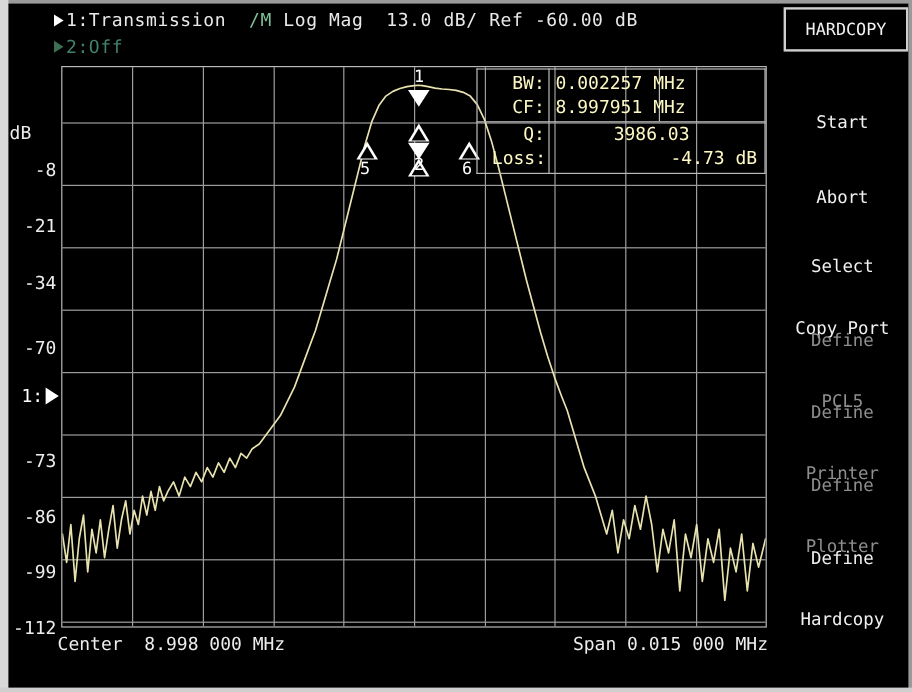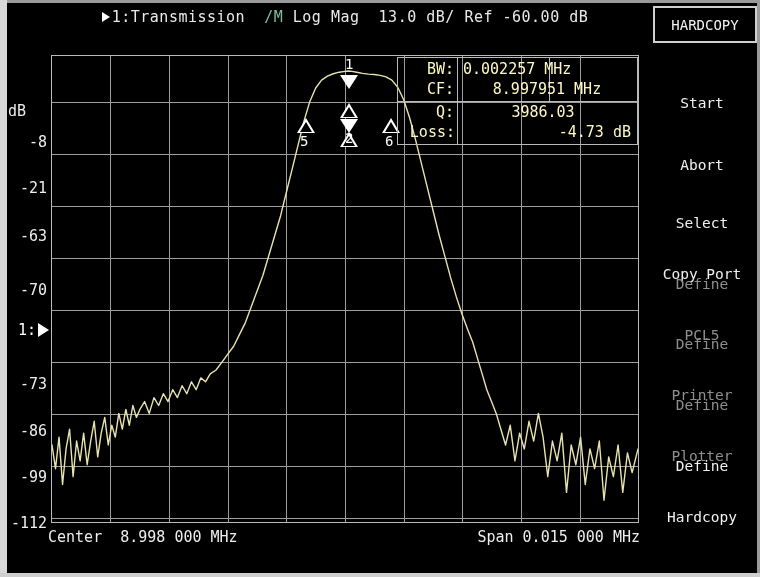--- a/index.html
+++ b/index.html
@@ -15,21 +15,21 @@
     position:absolute;left:0;top:0;width:760px;height:577px;
     background:#000;
   }
   #bezel .edge-l{position:absolute;left:0;top:0;width:7px;height:577px;background:#d8d8d8;}
   #bezel .edge-t{position:absolute;left:0;top:0;width:760px;height:3px;background:#9a9a9a;}
   #bezel .edge-b{position:absolute;left:0;bottom:0;width:760px;height:4px;background:#cfcfcf;}
   #bezel .edge-r{position:absolute;right:0;top:0;width:3px;height:577px;background:#9a9a9a;}
 
   
   #hdr{position:absolute;left:45px;top:6px;width:600px;height:46px;}
-  .hdr-line{font-size:15px;letter-spacing:.5px;white-space:pre;line-height:22px;height:22px;text-align:center;}
+  .hdr-line{font-size:15px;letter-spacing:.5px;white-space:pre;line-height:22px;height:22px;}
   .hdr-tri{display:inline-block;width:0;height:0;
     border-left:8px solid #ffffff;border-top:5px solid transparent;border-bottom:5px solid transparent;
     vertical-align:middle;margin-right:2px;position:relative;top:-1px;}
   .hdr-tri-hollow{display:inline-block;width:0;height:0;
     border-left:8px solid #3e6f54;border-top:5px solid transparent;border-bottom:5px solid transparent;
     vertical-align:middle;margin-right:2px;position:relative;top:-1px;}
   .ch1{color:#e9e9e9;}
   .ch1 .grn{color:#7fbf9a;}
   .ch2{color:#43826a;}
 
@@ -94,27 +94,28 @@
 
 <div id="bezel">
   <div class="edge-t"></div>
   <div class="edge-l"></div>
   <div class="edge-r"></div>
   <div class="edge-b"></div>
 </div>
 
 <div id="hdr">
   <div class="hdr-line ch1"><span class="hdr-tri"></span><span>1:Transmission</span><span>  </span><span class="grn">/M</span><span> </span><span>Log Mag</span><span>  </span><span>13.0 dB/</span><span> </span><span>Ref -60.00 dB</span></div>
+  <div class="hdr-line ch2"><span class="hdr-tri-hollow"></span><span>2:Off</span></div>
 </div>
 
 <div id="ylabels">
   <div id="db-unit">dB</div>
   <div class="ylab" style="top:93px;">-8</div>
   <div class="ylab" style="top:139px;">-21</div>
-  <div class="ylab" style="top:187px;">-63</div>
+  <div class="ylab" style="top:187px;">-34</div>
   <div class="ylab" style="top:241px;">-70</div>
   <div id="ref-marker" style="top:281px;"><span>1:</span><span class="rtri"></span></div>
   <div class="ylab" style="top:335px;">-73</div>
   <div class="ylab" style="top:382px;">-86</div>
   <div class="ylab" style="top:428px;">-99</div>
   <div class="ylab" style="top:474px;">-112</div>
 </div>
 
 <div id="plot">
 
@@ -174,21 +175,21 @@
   <div class="rline" style="left:0;top:87px;width:241px;height:1px;"></div>
   <div class="rline" style="left:0;top:0;width:1px;height:88px;"></div>
   <div class="rline" style="left:60px;top:0;width:1px;height:88px;"></div>
   <div class="rline" style="left:152px;top:0;width:1px;height:44px;"></div>
   <div class="rline" style="left:240px;top:0;width:1px;height:88px;"></div>
 
   <div class="rlabel" style="left:2px;top:3px;width:55px;">BW:</div>
   <div class="rval" style="left:66px;top:3px;width:168px;text-align:left;">0.002257 MHz</div>
 
   <div class="rlabel" style="left:2px;top:23px;width:55px;">CF:</div>
-  <div class="rval" style="left:66px;top:23px;width:168px;text-align:center;">8.997951 MHz</div>
+  <div class="rval" style="left:66px;top:23px;width:168px;text-align:left;">8.997951 MHz</div>
 
   <div class="rlabel" style="left:2px;top:46px;width:55px;">Q:</div>
   <div class="rval" style="left:66px;top:46px;width:160px;text-align:center;">3986.03</div>
 
   <div class="rlabel" style="left:-2px;top:66px;width:60px;">Loss:</div>
   <div class="rval" style="left:66px;top:66px;width:168px;text-align:right;">-4.73 dB</div>
 </div>
 
 <div id="footer">
   <div id="center-lbl">Center  8.998 000 MHz</div>

